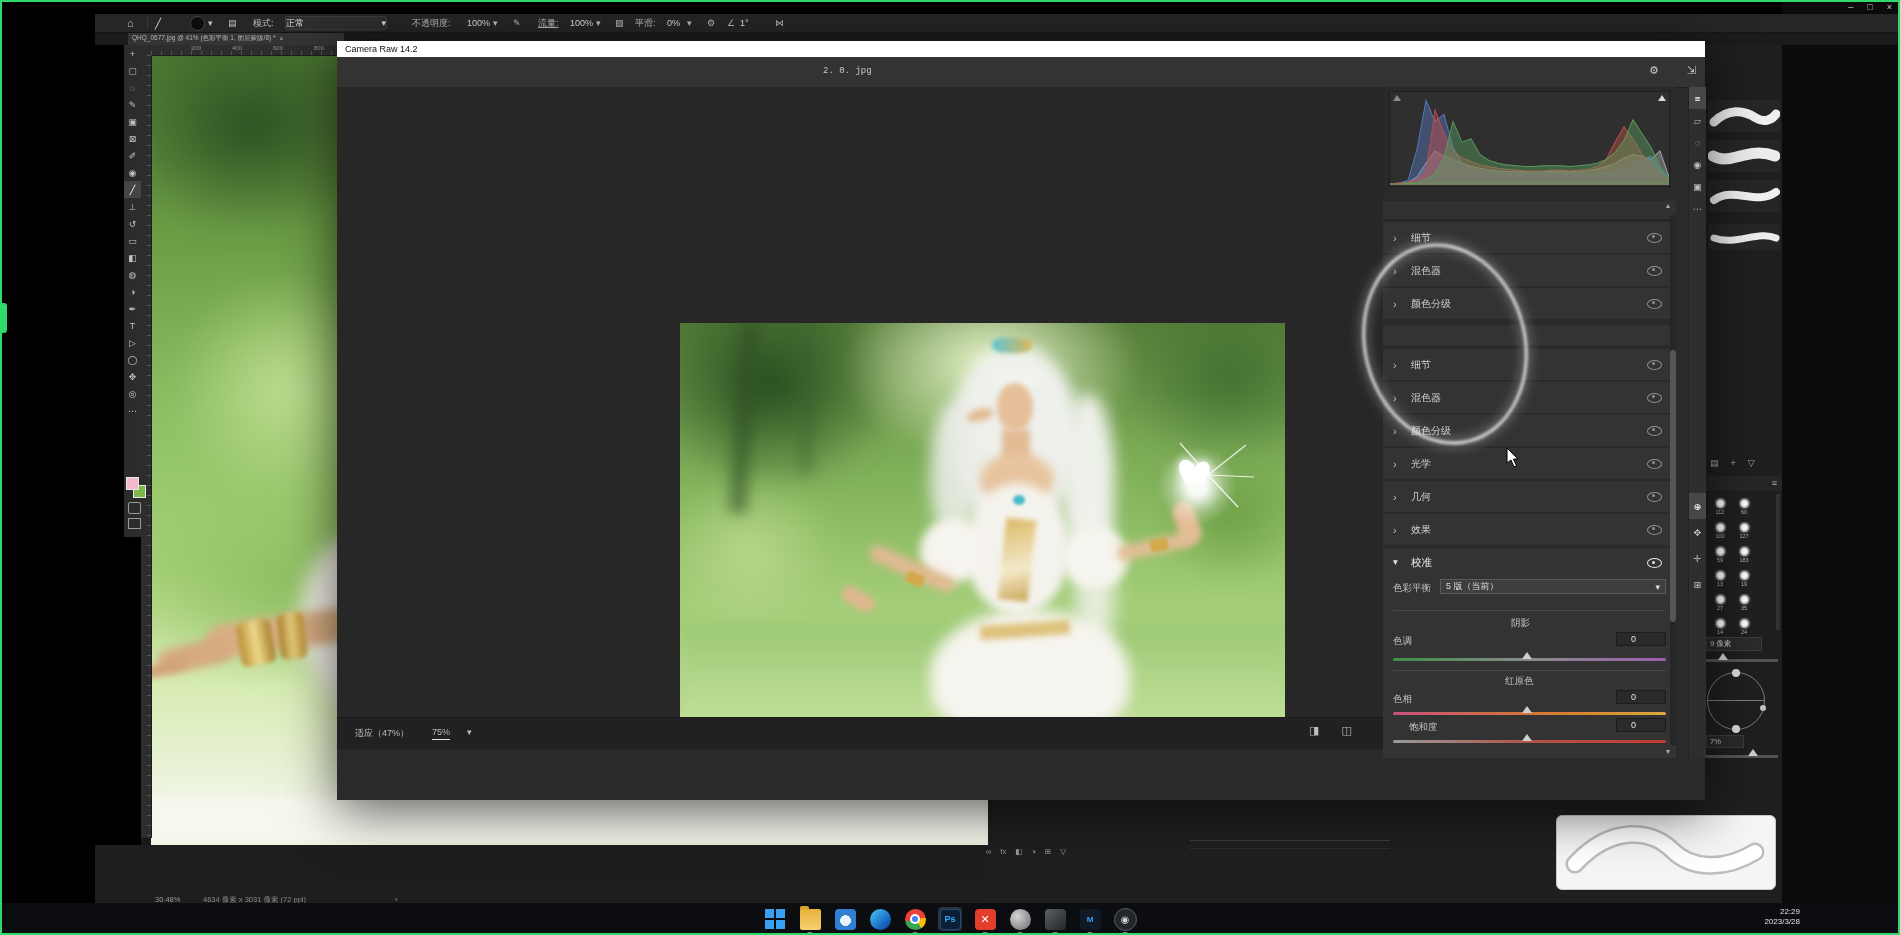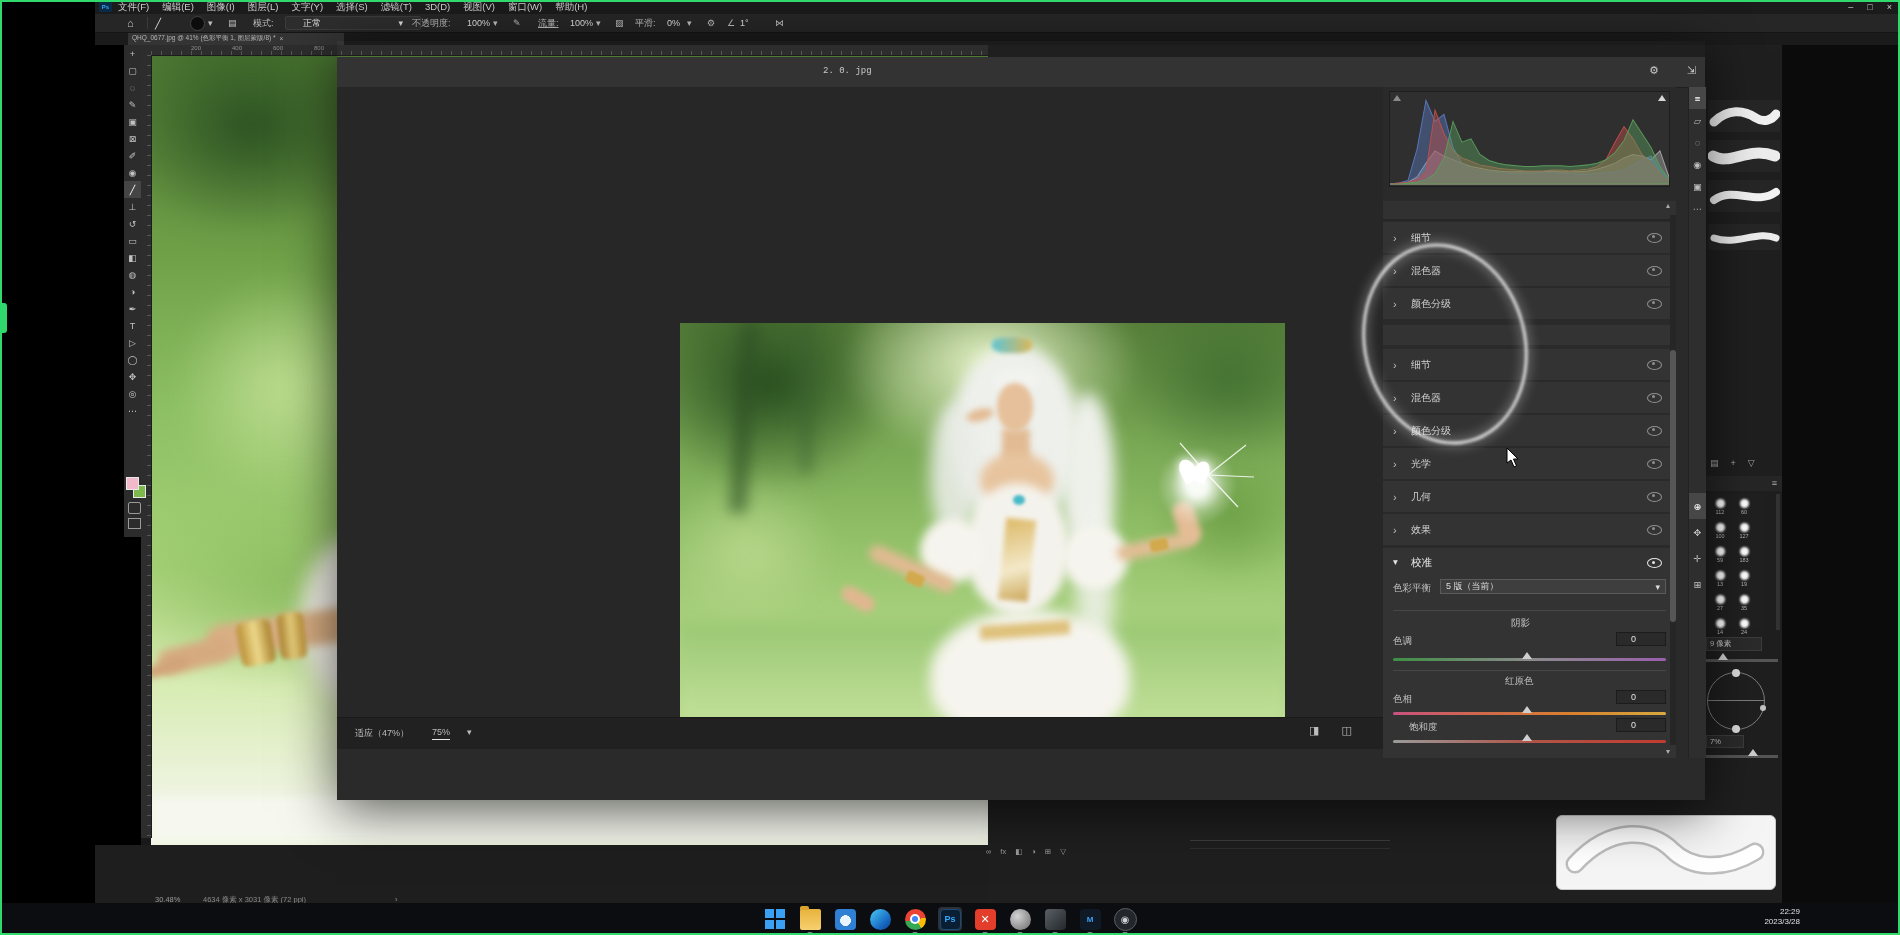--- a/index.html
+++ b/index.html
@@ -10,21 +10,21 @@
   
   .rec-border{position:absolute;inset:0;border:2px solid #2fd96b;pointer-events:none;z-index:80;}
   .rec-tab{position:absolute;left:0;top:303px;width:7px;height:30px;background:#2fd96b;border-radius:0 3px 3px 0;z-index:81;}
   .menubar{position:absolute;left:95px;top:0;width:1805px;height:14px;background:#1b1b1b;display:flex;align-items:center;z-index:12;}
   .pslogo{width:13px;height:10px;background:#0a2a45;color:#35a8ff;font-size:6px;font-weight:bold;
           display:flex;align-items:center;justify-content:center;margin:0 6px 0 4px;border-radius:1px;}
   .menu-item{font-size:9.5px;color:#cfcfcf;margin-right:13px;white-space:nowrap;}
   .winctl{position:absolute;right:8px;top:0;height:13px;display:flex;gap:14px;font-size:9px;color:#cfcfcf;align-items:center;z-index:13;}
   .optionsbar{position:absolute;left:95px;top:14px;width:1805px;height:18px;background:#262626;border-bottom:1px solid #151515;z-index:12;font-size:9px;color:#bdbdbd;}
   .ob{position:absolute;top:2px;height:14px;display:flex;align-items:center;white-space:nowrap;}
-  .obfield{background:#2e2e2e;border:1px solid #3d3d3d;border-radius:2px;padding:0 17px;height:12px;display:flex;align-items:center;color:#ddd;}
+  .obfield{background:#2e2e2e;border:1px solid #3d3d3d;border-radius:2px;padding:0 0;height:12px;display:flex;align-items:center;color:#ddd;}
   .obsep{position:absolute;top:3px;width:1px;height:12px;background:#3a3a3a;}
   .tabbar{position:absolute;left:95px;top:32px;width:1805px;height:13px;background:#1b1b1b;z-index:11;}
   .doctab{position:absolute;left:33px;top:0;width:208px;height:13px;background:#343434;color:#b5b5b5;
           font-size:6.5px;display:flex;align-items:center;padding:0 4px;gap:4px;}
   
   .toolbar{position:absolute;left:124px;top:45px;width:17px;height:492px;background:#2c2c2c;z-index:11;}
   .tool{width:17px;height:17px;display:flex;align-items:center;justify-content:center;font-size:9px;color:#c2c2c2;}
   .tool.selected{background:#454545;color:#fff;}
   .swatch{position:absolute;width:11px;height:11px;border:1px solid #e8e8e8;}
   
@@ -230,37 +230,20 @@
   <div class="abs" style="left:1190px;top:840px;width:200px;height:1px;background:#3c3c3c;z-index:3;"></div>
   <div class="abs" style="left:1190px;top:848px;width:200px;height:1px;background:#2e2e2e;z-index:3;"></div>
 
   <div class="strokeprev">
     <svg width="216" height="71">
       <path d="M18,48 C55,8 95,14 115,34 C133,52 165,56 198,36" stroke="#bdbdbd" stroke-width="19" fill="none" stroke-linecap="round"></path>
       <path d="M18,48 C55,8 95,14 115,34 C133,52 165,56 198,36" stroke="#ffffff" stroke-width="14" fill="none" stroke-linecap="round"></path>
     </svg>
   </div>
 
-  <div class="menubar">
-    <div class="pslogo">Ps</div>
-    <div style="display:flex;">
-
-    <span class="menu-item">文件(F)</span>
-        <span class="menu-item">编辑(E)</span>
-        <span class="menu-item">图像(I)</span>
-        <span class="menu-item">图层(L)</span>
-        <span class="menu-item">文字(Y)</span>
-        <span class="menu-item">选择(S)</span>
-        <span class="menu-item">滤镜(T)</span>
-        <span class="menu-item">3D(D)</span>
-        <span class="menu-item">视图(V)</span>
-        <span class="menu-item">窗口(W)</span>
-        <span class="menu-item">帮助(H)</span>
-      </div>
-  </div>
   <div class="winctl">
     <span>–</span>
     <span>□</span>
     <span>×</span>
   </div>
 
   <div class="optionsbar">
     <div class="ob" style="left:32px;font-size:11px;">⌂</div>
     <div class="obsep" style="left:52px;"></div>
     <div class="ob" style="left:60px;font-size:10px;color:#ddd;">╱</div>
@@ -378,20 +361,23 @@
     <span class="rnum" style="left: 40px;">200</span>
         <span class="rnum" style="left: 81px;">400</span>
         <span class="rnum" style="left: 122px;">600</span>
         <span class="rnum" style="left: 163px;">800</span>
       </div>
   </div>
   <div class="rulerV"></div>
   <div class="abs" style="left:141px;top:45px;width:10px;height:10px;background:#2d2d2d;z-index:7;"></div>
 
   <div class="crdlg">
+    <div class="crtitle">
+      <span>Camera Raw 14.2</span>
+    </div>
     <div class="crbody">
       <div class="crheader">
         <span class="abs" style="left:486px;top:9px;font-size:9px;color:#c9c9c9;font-family:Liberation Mono, monospace;">2. 0. jpg</span>
         <span class="abs" style="left:1312px;top:7px;font-size:11px;color:#c9c9c9;">⚙</span>
         <span class="abs" style="left:1350px;top:7px;font-size:11px;color:#c9c9c9;">⇲</span>
       </div>
 
       <div class="crpreviewarea">
         <div class="crphoto">
           <div class="abs" style="inset:0;background:linear-gradient(180deg,#577f3a,#79a854 30%,#8fbe66 52%,#a3cd78 70%,#b7d98c);"></div>

